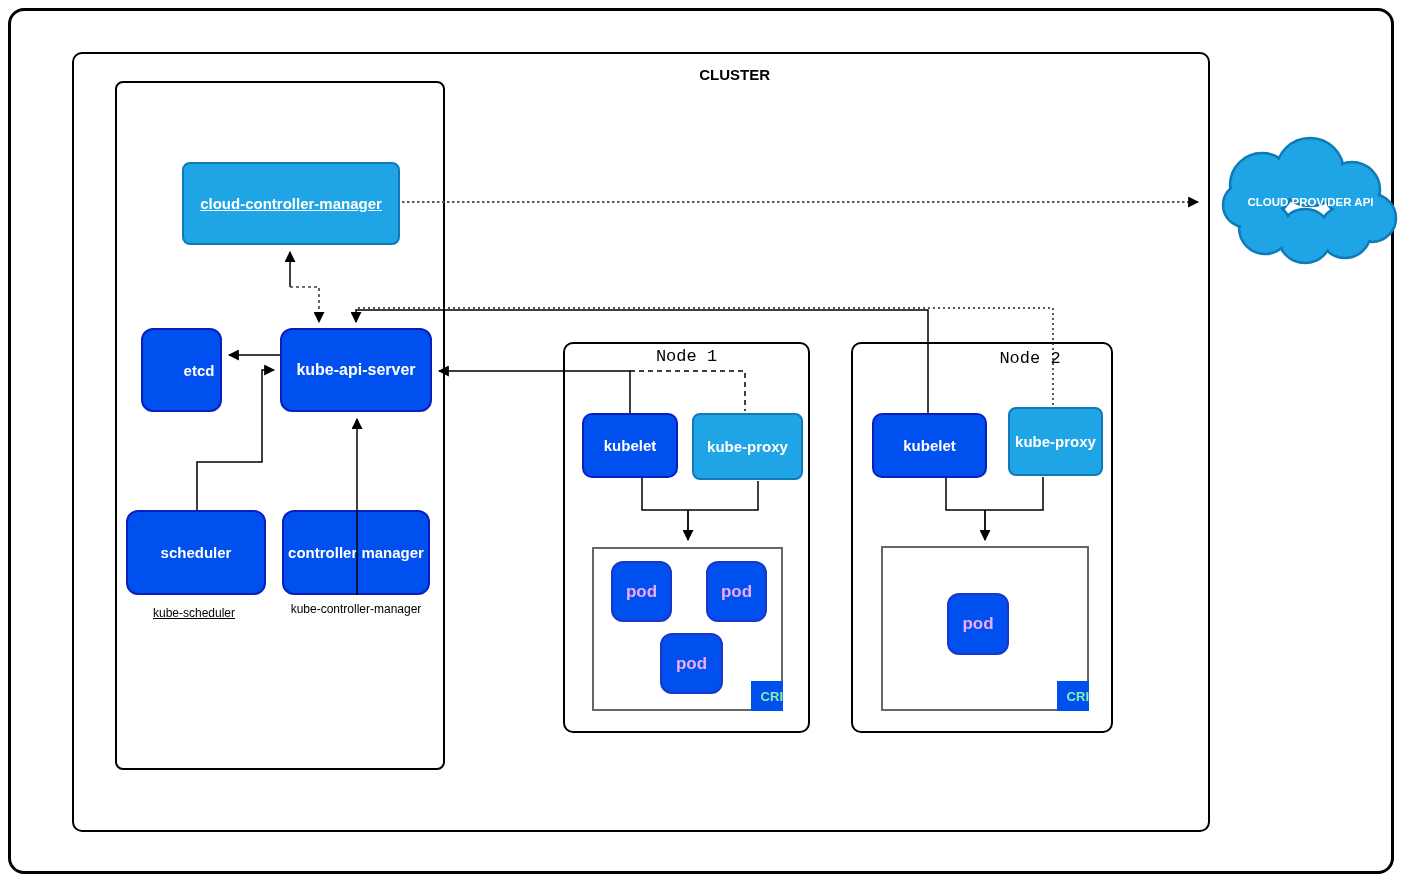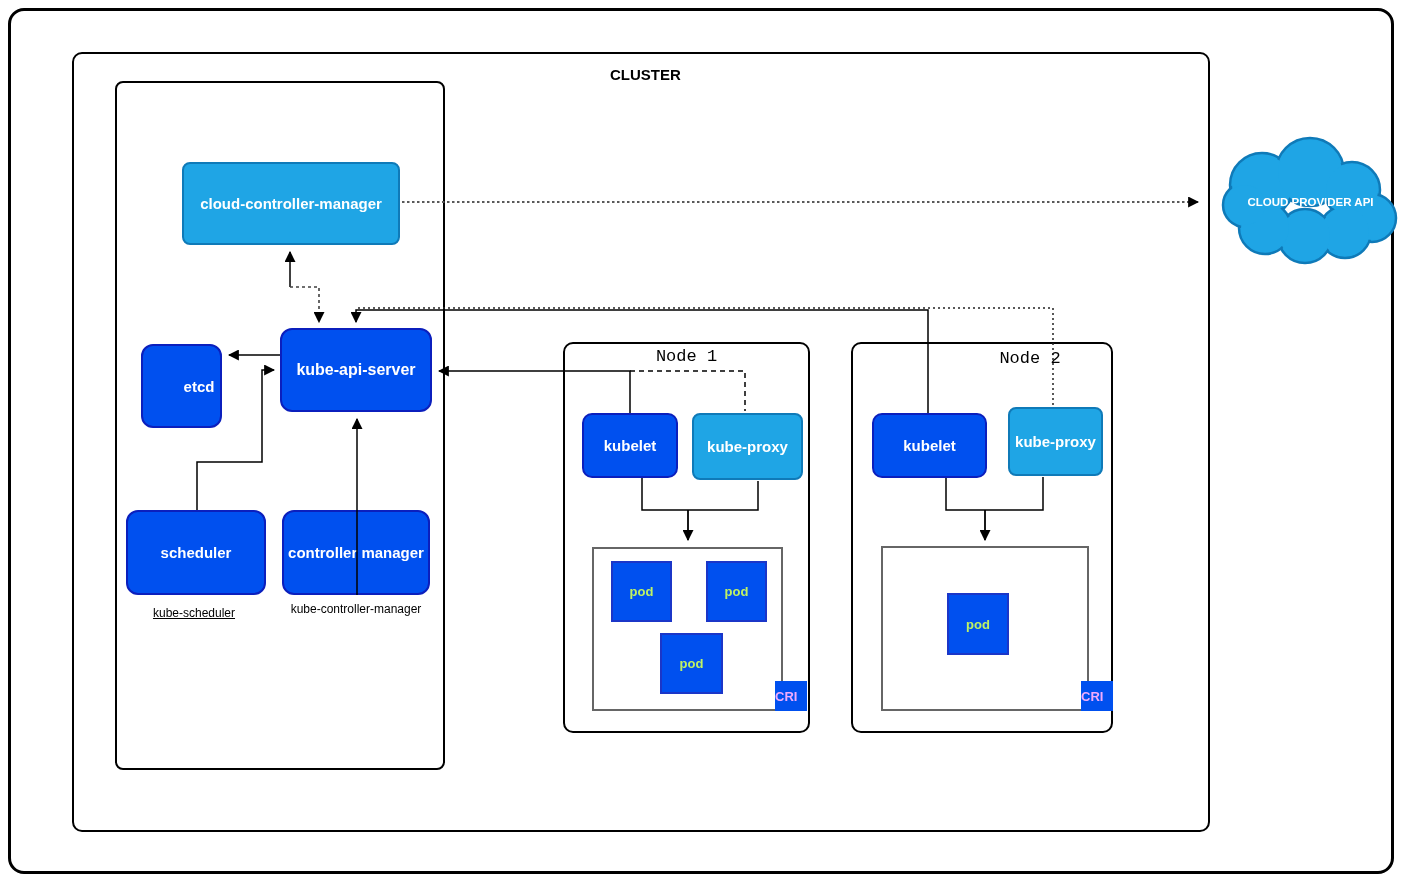--- a/index.html
+++ b/index.html
@@ -1,32 +1,32 @@
 <!DOCTYPE html>
 <html><head>
 <meta charset="utf-8">
 <style>
   html,body{margin:0;padding:0;background:#fff;}
   .canvas{position:relative;width:1402px;height:882px;background:#fff;overflow:hidden;
           font-family:"Liberation Sans",sans-serif;}
   .abs{position:absolute;box-sizing:border-box;}
   .frame{border:3px solid #000;border-radius:16px;background:#fff;}
   .groupbox{border:2px solid #000;border-radius:10px;background:#fff;}
-  .grouptitle{font-weight:bold;font-size:15px;color:#000;text-align:left;}
+  .grouptitle{font-weight:bold;font-size:15px;color:#000;text-align:right;}
   .cp-title{font-size:14px;color:#000;text-align:center;font-weight:normal;letter-spacing:0.5px;}
   .node-title{font-family:Liberation Mono, monospace;font-size:17px;color:#000;text-align:center;font-weight:normal;}
   .shape{display:flex;align-items:center;justify-content:center;text-align:center;
          color:#fff;font-weight:bold;}
   .dark{background:#0050ef;border:2px solid #0b1fbd;border-radius:12px;font-size:15px;}
   .light{background:#1fa5e5;border:2px solid #0f7ab8;border-radius:8px;font-size:15px;}
   .cri-box{border:2px solid #666;background:#fff;}
-  .cri-badge{background:#0050ef;color:#f0abfc;font-weight:bold;font-size:13px;
-             display:flex;align-items:center;justify-content:flex-start;margin-left:24px;}
-  .pod{background:#0050ef;border:2px solid #1b36c8;border-radius:0;font-size:13px;
-       display:flex;align-items:center;justify-content:center;color:#bef264;font-weight:bold;}
+  .cri-badge{background:#0050ef;color:#86efac;font-weight:bold;font-size:13px;
+             display:flex;align-items:center;justify-content:flex-end;}
+  .pod{background:#0050ef;border:2px solid #1b36c8;border-radius:12px;font-size:17px;
+       display:flex;align-items:center;justify-content:center;color:#f0abfc;font-weight:bold;}
   .caption{font-size:12px;color:#000;text-align:center;}
   .cloud-label{color:#fff;font-weight:bold;font-size:11.5px;text-align:center;line-height:1.2;}
   svg.overlay{position:absolute;left:0;top:0;pointer-events:none;}
 </style>
 </head>
 <body>
 
 <div class="canvas">
 
   <div class="abs frame" style="left:8px;top:8px;width:1386px;height:866px;"></div>
@@ -38,25 +38,25 @@
 
   <div class="abs groupbox" style="left:563px;top:342px;width:247px;height:391px;"></div>
   <div class="abs node-title" style="left:563px;top:347px;width:247px;">Node 1</div>
 
   <div class="abs groupbox" style="left:851px;top:342px;width:262px;height:391px;"></div>
   <div class="abs node-title" style="left:899px;top:349px;width:262px;">Node 2</div>
 
   <div class="abs cri-box" style="left:592px;top:547px;width:191px;height:164px;"></div>
   <div class="abs cri-box" style="left:881px;top:546px;width:208px;height:165px;"></div>
 
-  <div class="abs shape light" style="left:182px;top:162px;width:218px;height:83px;">
+  <div class="abs shape light" style="left:182px;top:162px;width:218px;height:83px;text-decoration:underline;">
     <span>cloud-controller-manager</span>
   </div>
 
-  <div class="abs shape dark" style="left:141px;top:344px;width:81px;height:84px;padding-left:35px;">
+  <div class="abs shape dark" style="left:141px;top:328px;width:81px;height:84px;padding-left:35px;">
     <span>etcd</span>
   </div>
 
   <div class="abs shape dark" style="left:126px;top:510px;width:140px;height:85px;">
     <span>scheduler</span>
   </div>
 
   <div class="abs shape dark" style="left:280px;top:328px;width:152px;height:84px;font-size:16px;">
     <span>kube-api-server</span>
   </div>

